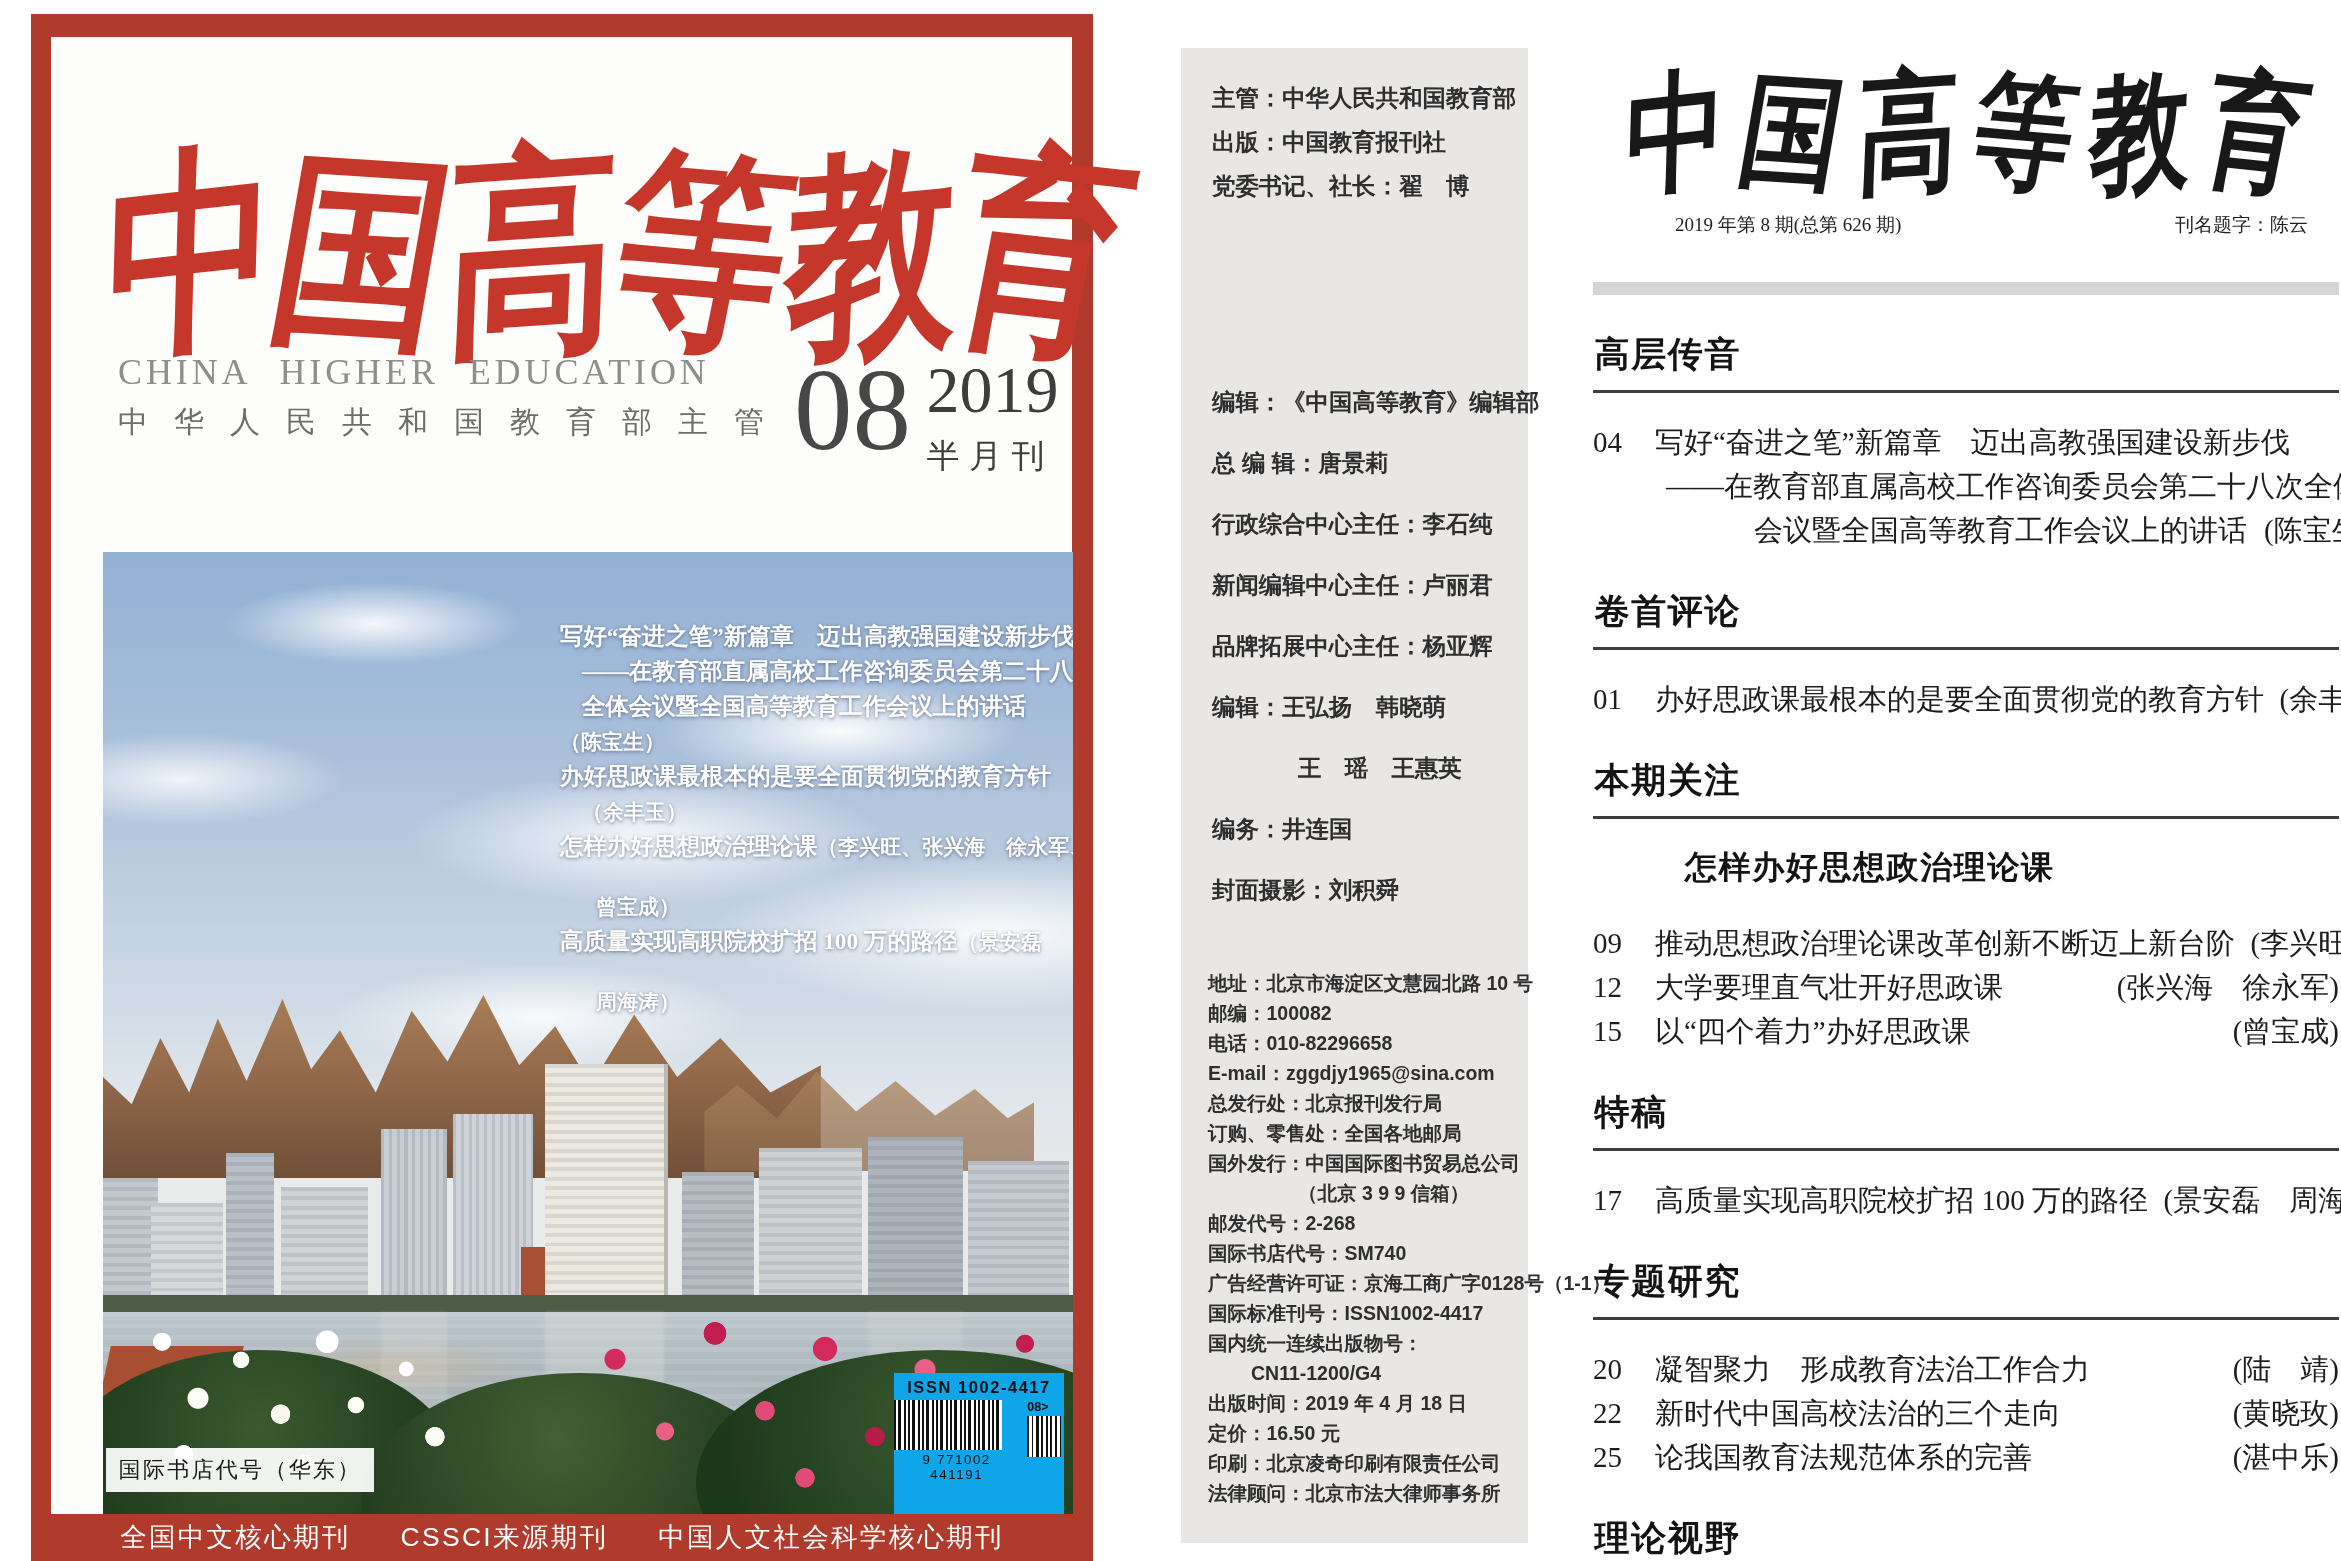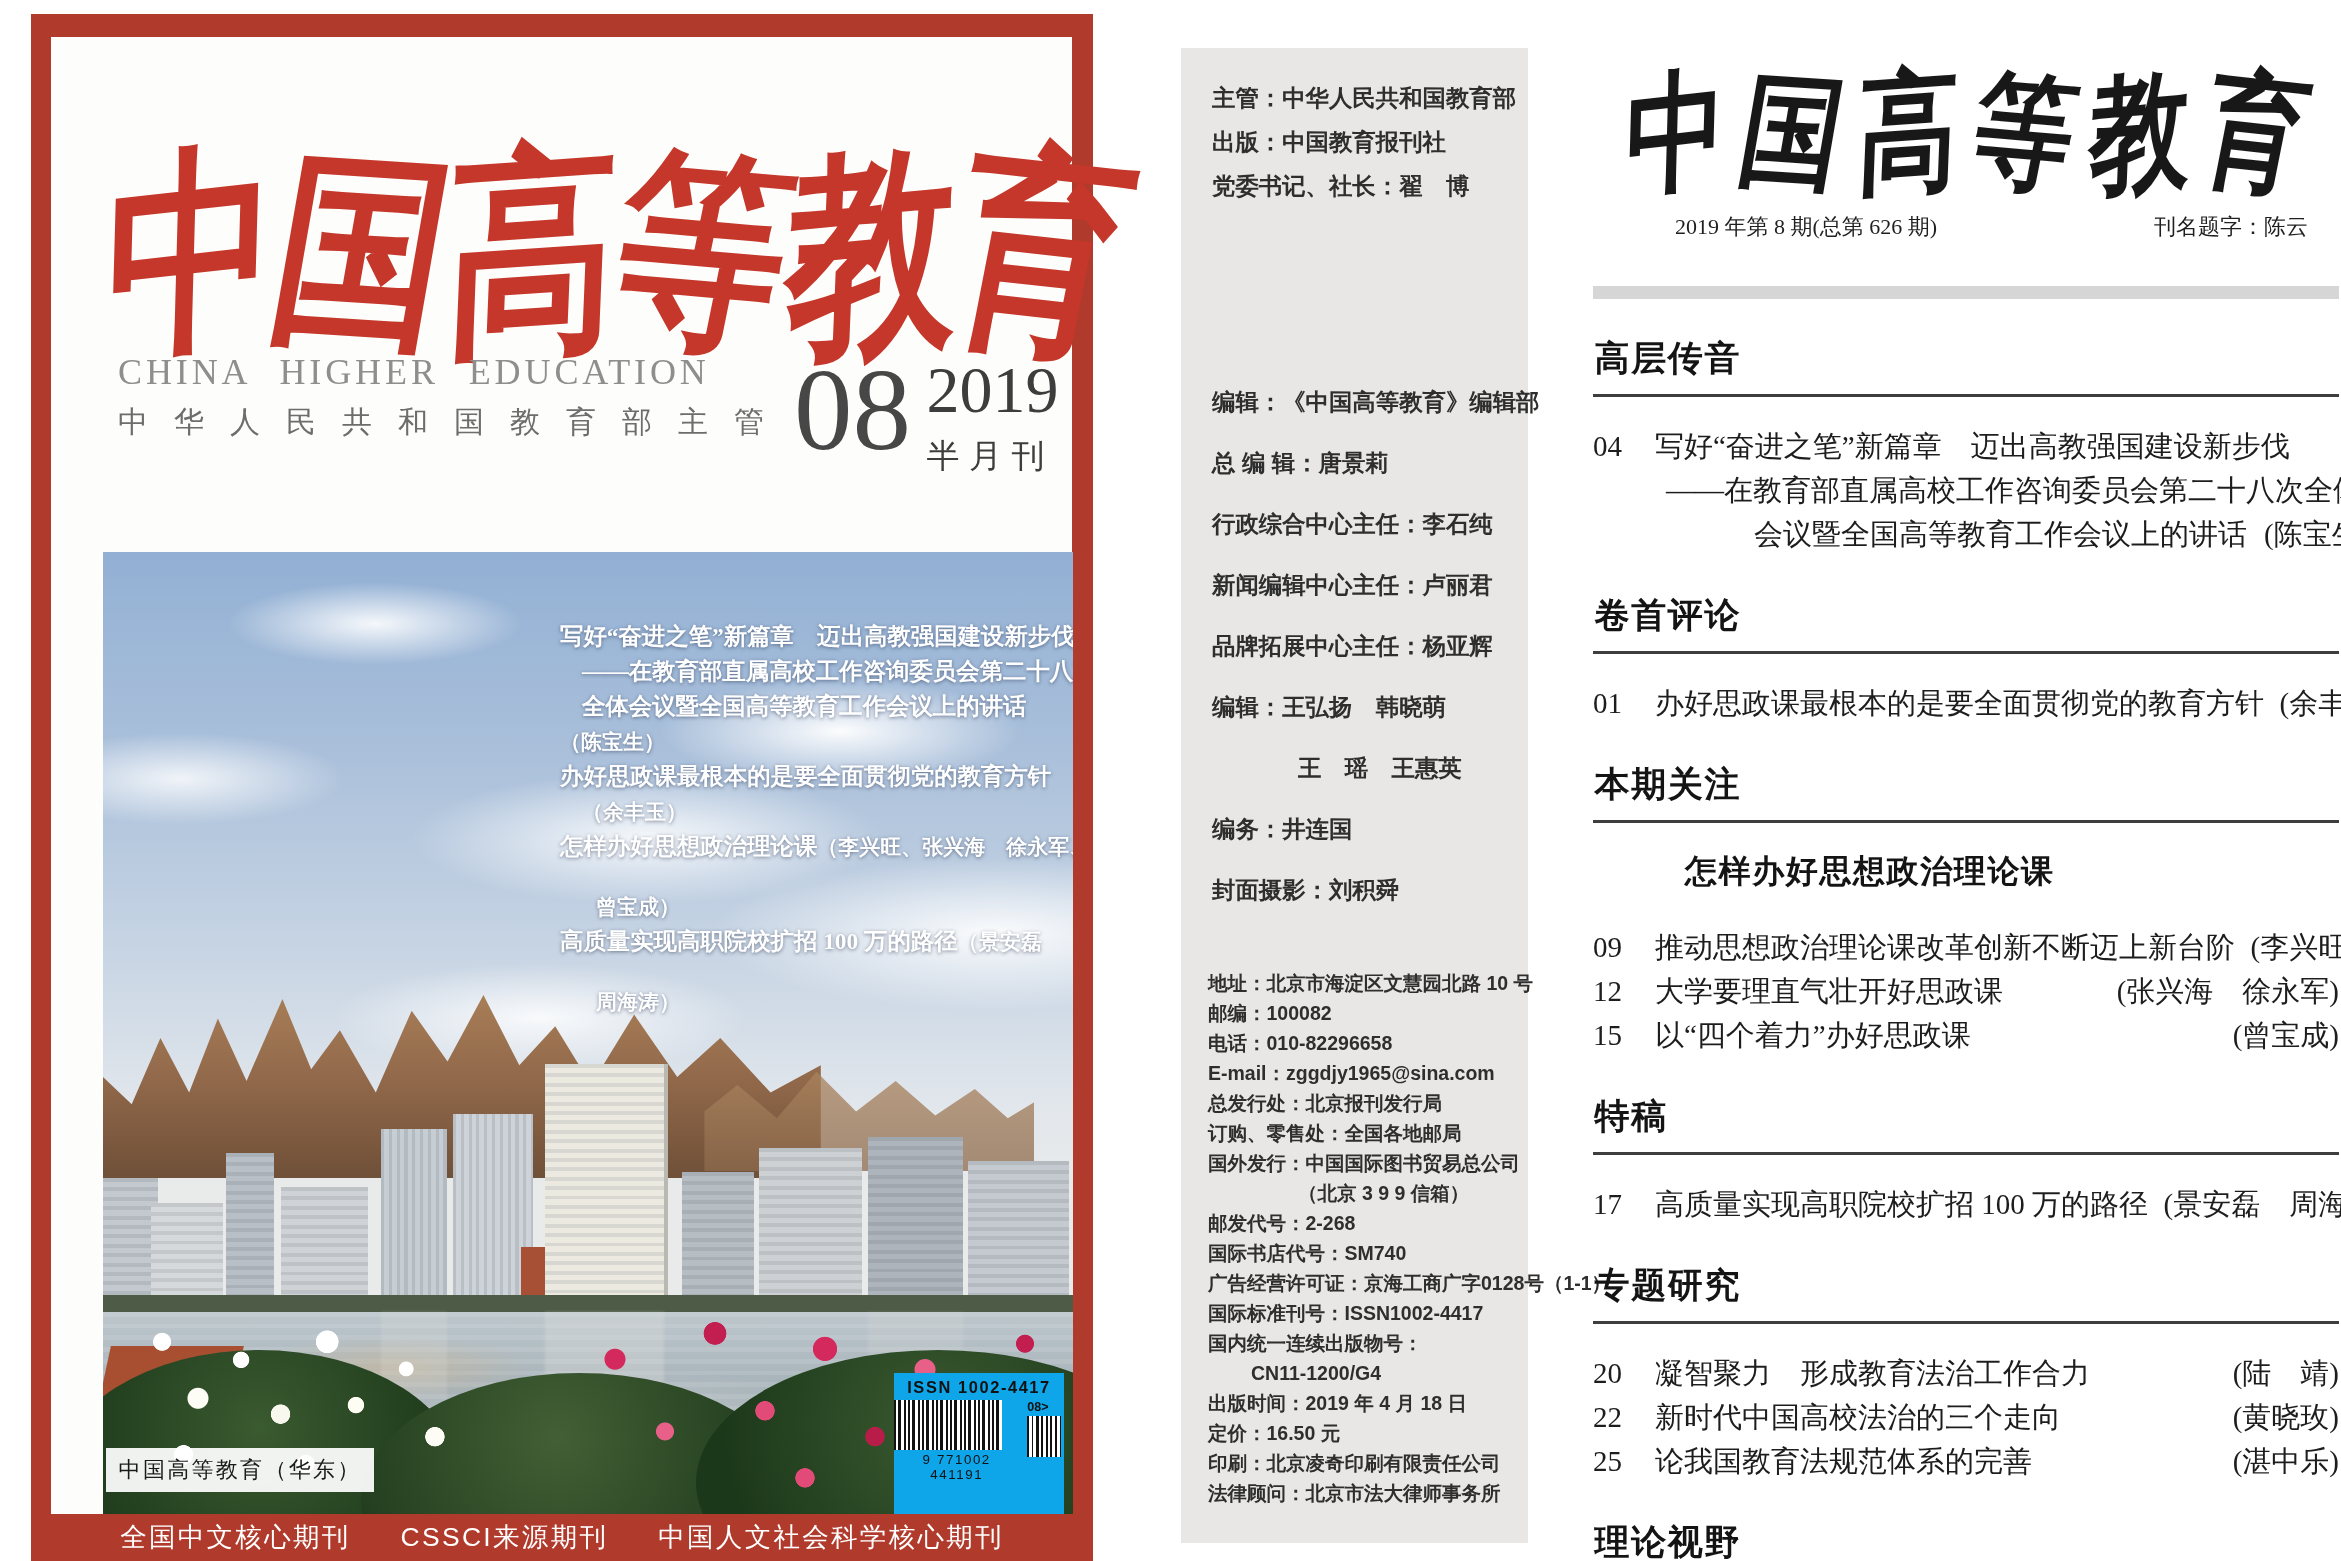--- a/index.html
+++ b/index.html
@@ -131,21 +131,21 @@
   .toc-cal{margin-top:72px;text-align:center;}
   .toc-cal span{font-family:"DejaVu Serif","Liberation Serif",serif;font-weight:700;font-size:100px;
                 line-height:1.2;color:#181818;display:inline-block;margin:0 6.2px;}
   .toc-cal span:nth-child(1){transform:scaleY(1.3) rotate(-5deg) skewX(-7deg);}
   .toc-cal span:nth-child(2){transform:scaleY(1.24) rotate(3deg) skewX(-9deg);}
   .toc-cal span:nth-child(3){transform:scaleY(1.32) rotate(-3deg) skewX(-6deg);}
   .toc-cal span:nth-child(4){transform:scaleY(1.26) rotate(4deg) skewX(-10deg);}
   .toc-cal span:nth-child(5){transform:scaleY(1.3) rotate(-4deg) skewX(-7deg);}
   .toc-cal span:nth-child(6){transform:scaleY(1.26) rotate(5deg) skewX(-9deg);}
   .toc-info{display:flex;justify-content:space-between;padding:0 31px 0 82px;margin-top:20px;
-            font-family:"Liberation Serif","DejaVu Serif",serif;font-size:22px;color:#1f1f1f;}
+            font-family:"Liberation Serif","DejaVu Serif",serif;font-size:19px;color:#1f1f1f;}
   .toc-band{height:12.5px;background:#d6d6d6;margin-top:44px;}
 
   .sec-h{font-size:35px;font-weight:700;color:#141414;margin:36px 0 12.5px 1.6px;letter-spacing:1.6px;}
   .sec-rule{height:3.1px;background:#3e3e3e;margin-bottom:26.5px;}
   .toc-row{display:flex;font-family:"Liberation Serif","DejaVu Serif",serif;font-size:29px;
            line-height:44px;color:#1d1d1d;white-space:nowrap;}
   .toc-pg{width:62px;flex:none;}
   .toc-au{margin-left:auto;padding-left:15.6px;}
   .l2{padding-left:73px;} .l3{padding-left:161px;}
   .l3 .inline-au{margin-left:17px;}
@@ -222,21 +222,21 @@
           <div class="hl-line ind1"><span>全体会议暨全国高等教育工作会议上的讲话</span><span class="hl-au"></span></div>
           <div class="hl-line"><span></span><span class="hl-au">（陈宝生）</span></div>
           <div class="hl-line"><span>办好思政课最根本的是要全面贯彻党的教育方针</span><span class="hl-au"></span></div>
           <div class="hl-line ind1"><span></span><span class="hl-au">（余丰玉）</span></div>
           <div class="hl-line"><span>怎样办好思想政治理论课</span><span class="hl-au">（李兴旺、张兴海　徐永军、</span></div>
           <div class="hl-line ind2"><span></span><span class="hl-au">曾宝成）</span></div>
           <div class="hl-line"><span>高质量实现高职院校扩招 100 万的路径</span><span class="hl-au">（景安磊</span></div>
           <div class="hl-line ind2"><span></span><span class="hl-au">周海涛）</span></div>
         </div>
 
-        <div class="caption">中国高等教育（华东）</div>
+        <div class="caption">国际书店代号（华东）</div>
 
         <div class="barcode-box">
           <div class="issn">ISSN 1002-4417</div>
           <div class="bars-row">
             <div>
               <div class="bars-main"></div>
               <div class="bars-digits">9 771002 441191</div>
             </div>
             <div class="bars-side-wrap">
               <div class="bars-side-label">08&gt;</div>

